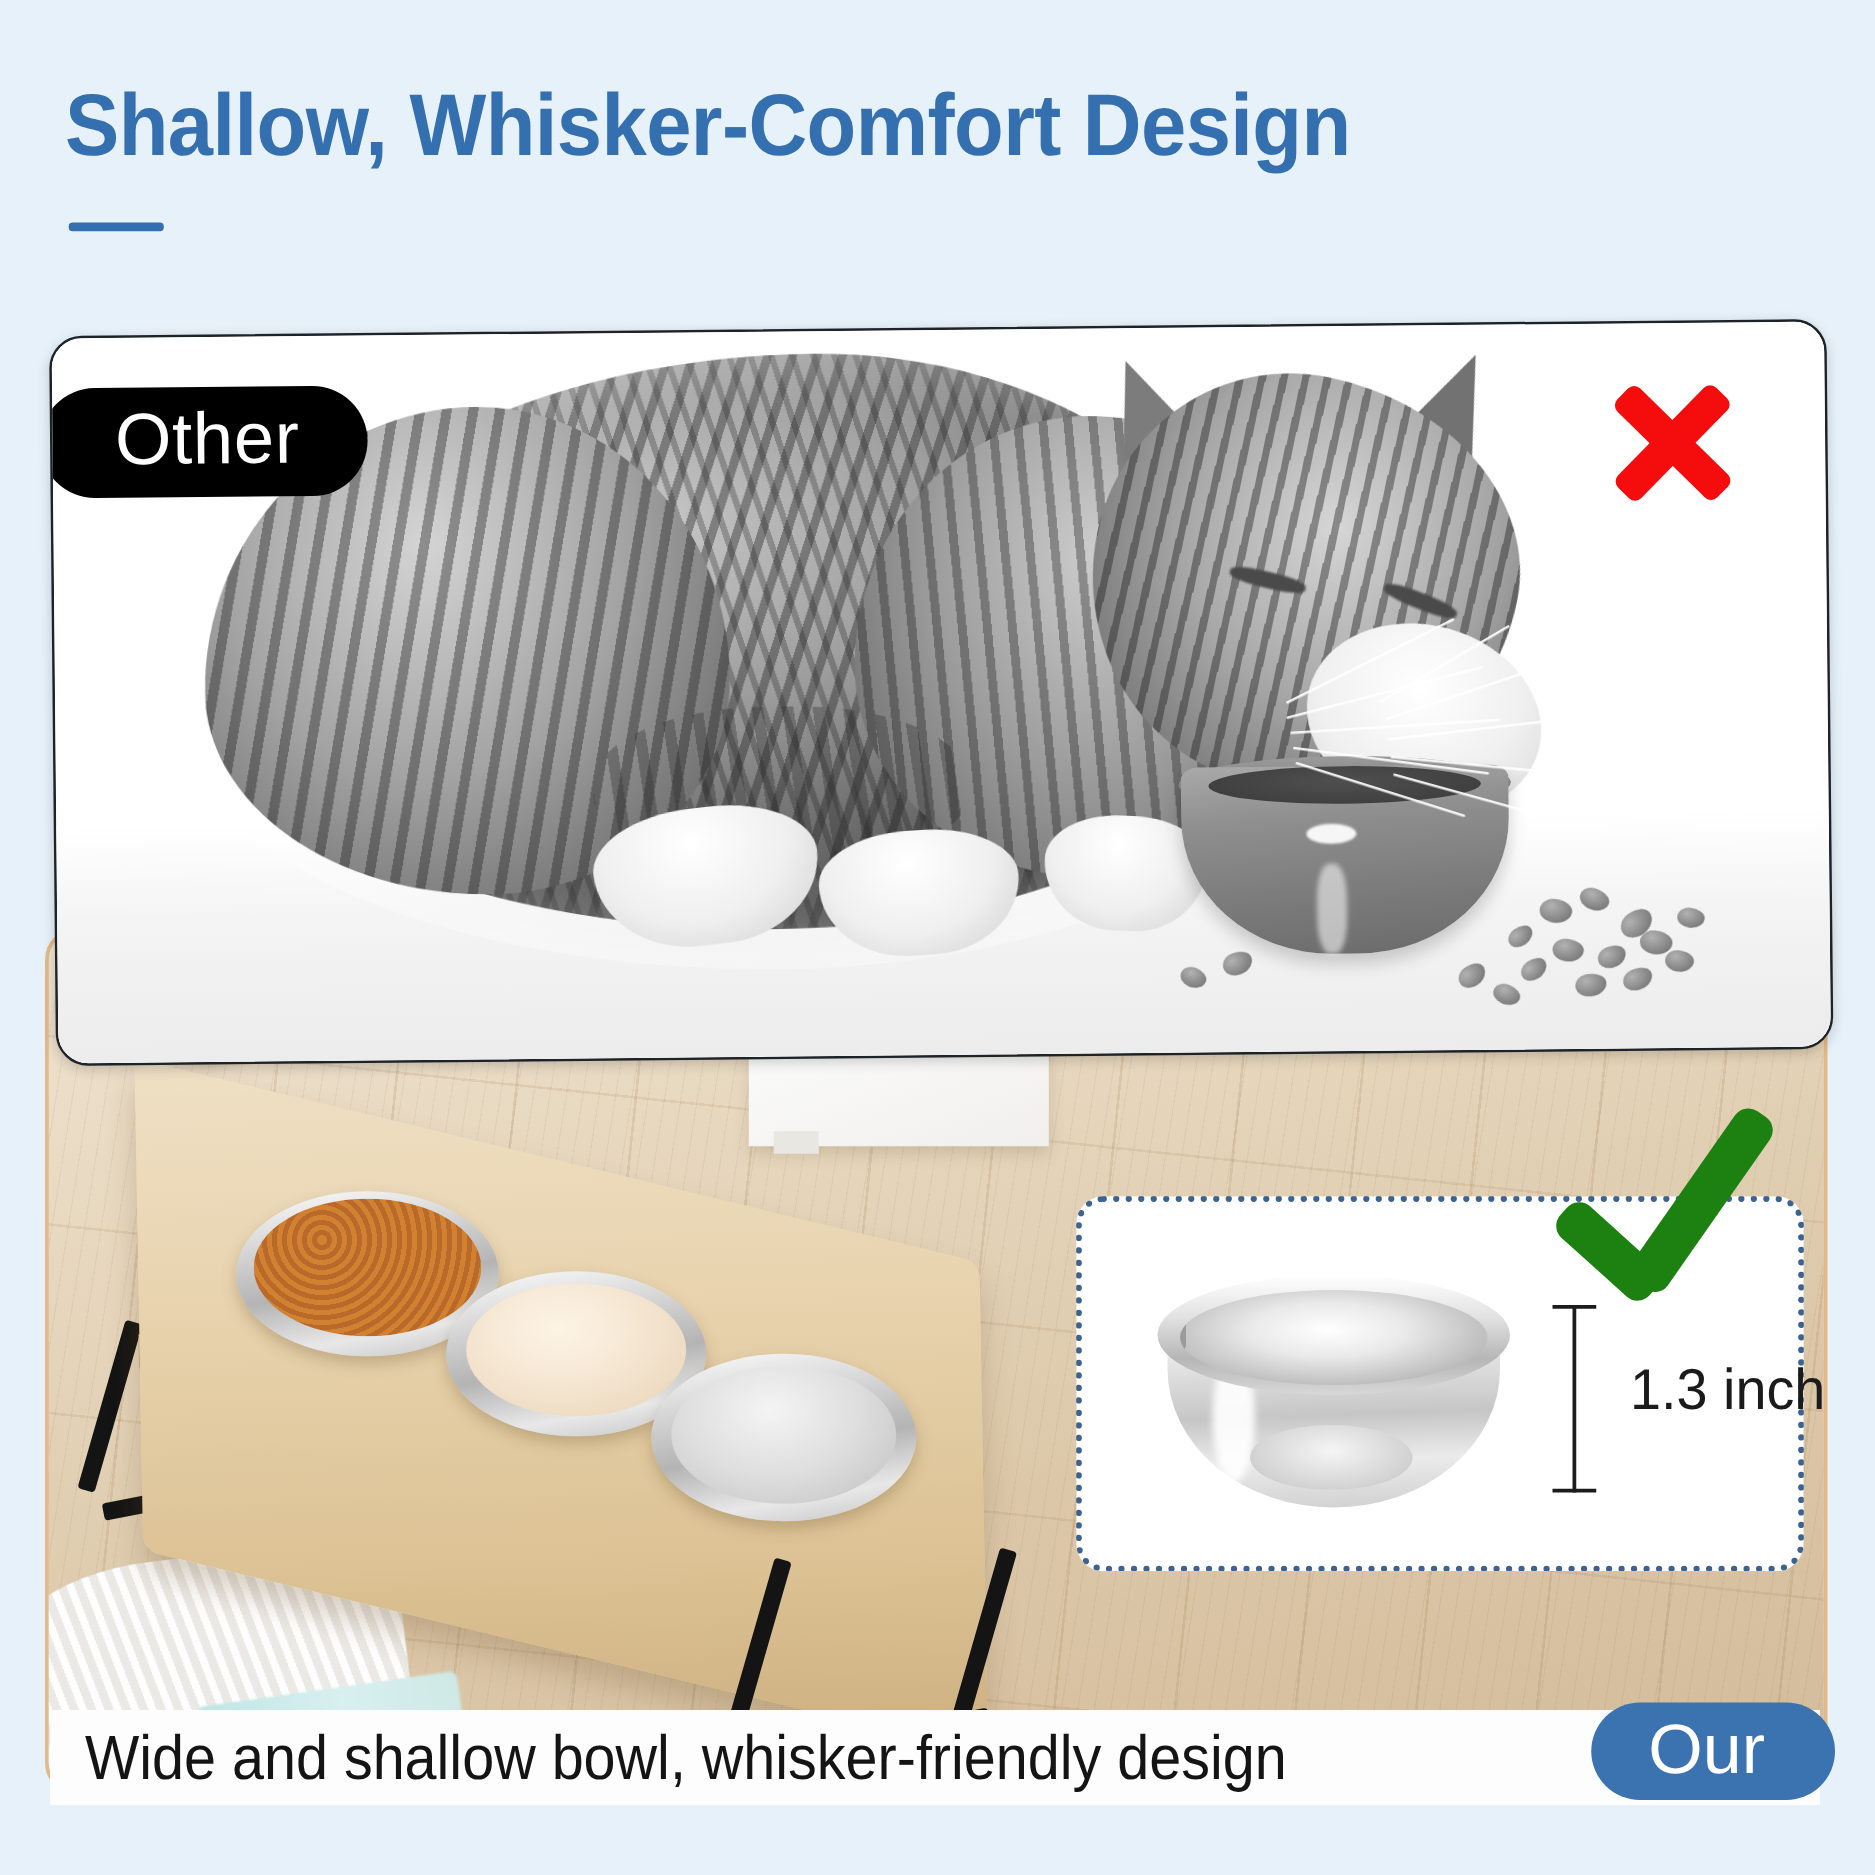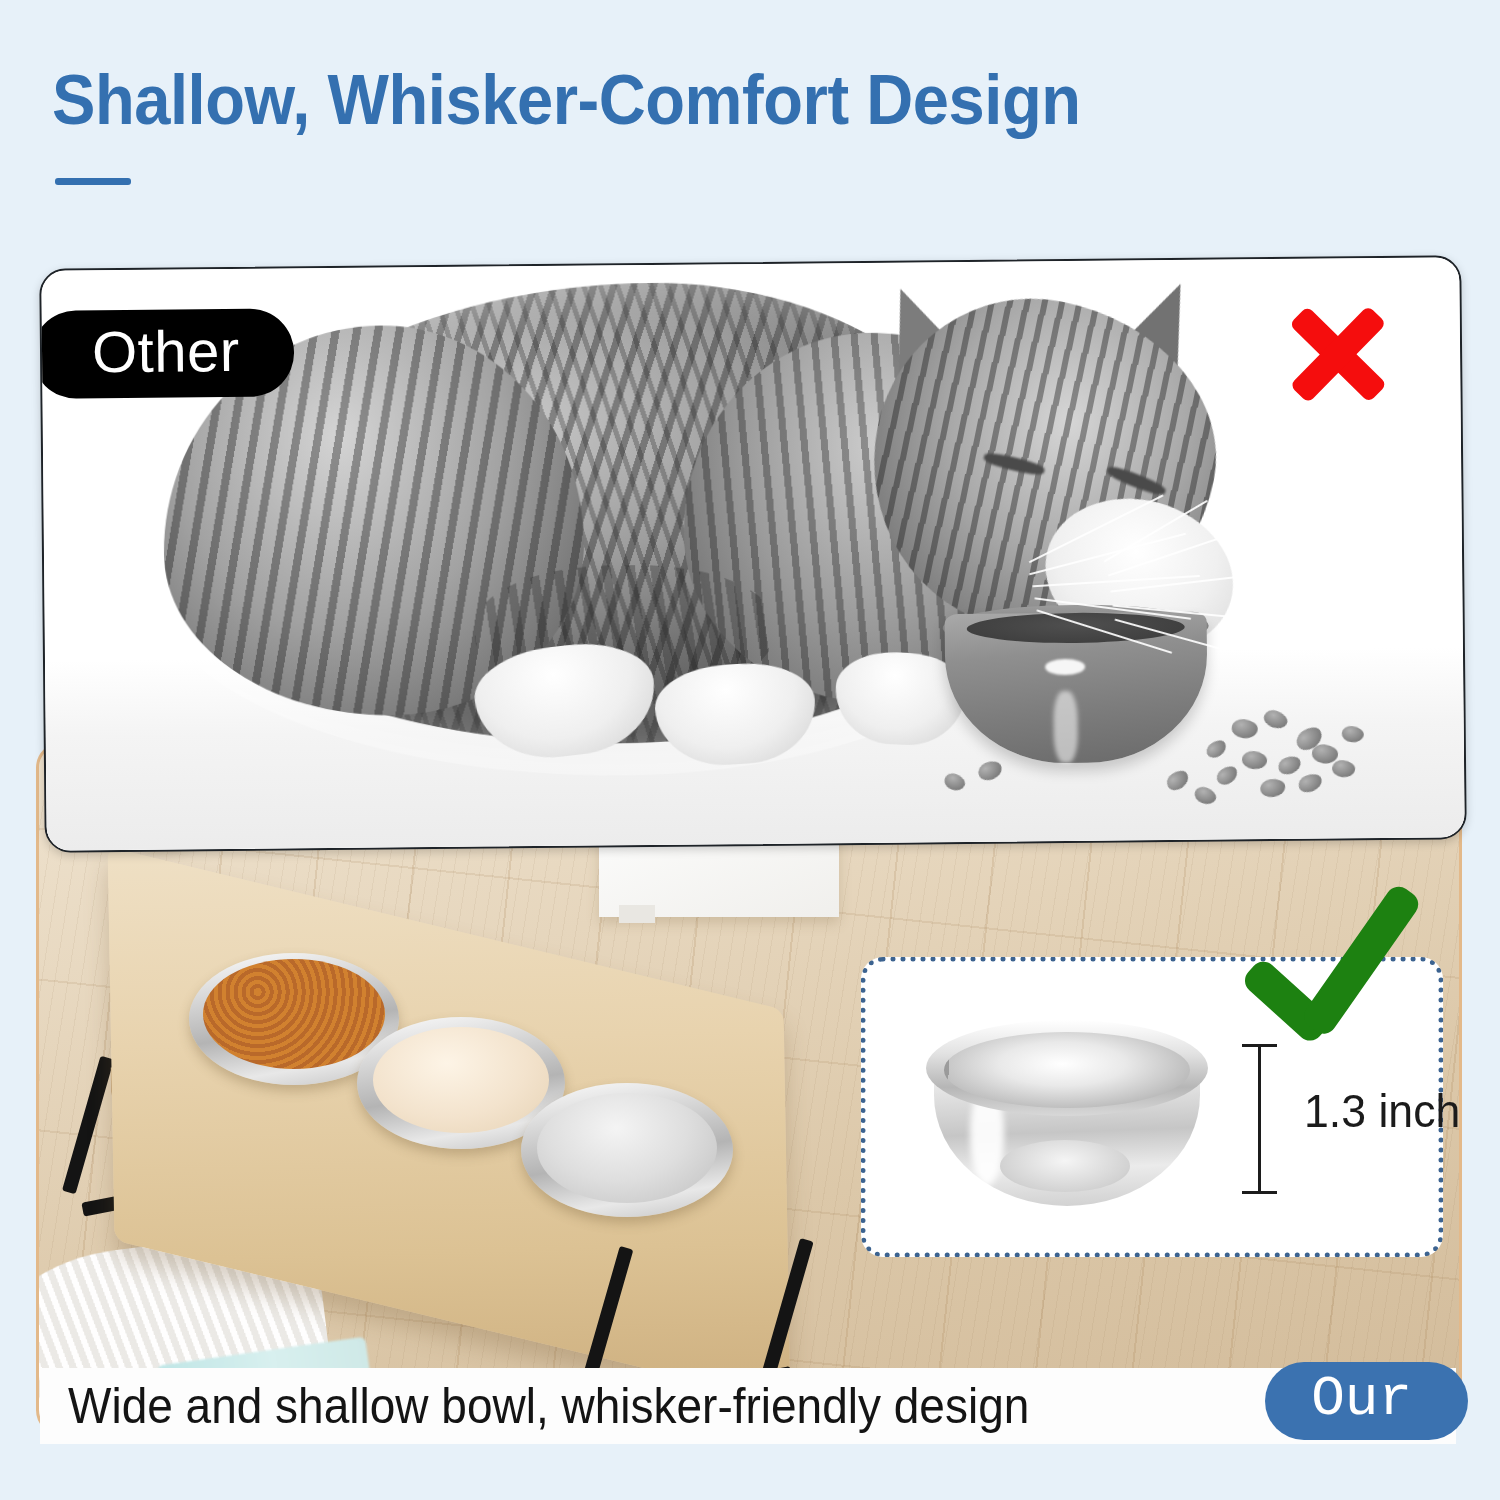--- a/index.html
+++ b/index.html
@@ -368,21 +368,20 @@
     margin-left:28px;
     font-size:50px;color:#141414;white-space:nowrap;
     transform:scaleX(.92);transform-origin:left center;
   }
   .badge-our{
     position:absolute;right:-12px;top:-6px;
     padding:9px 56px 13px 46px;
     background:#3b72b0;border-radius:60px;
     color:#fff;font-size:56px;line-height:1;
     z-index:8;
-    font-family:Liberation Mono, monospace;
   }
 </style>
 </head>
 <body>
 
 <div class="stage">
 
   <div class="page-title">Shallow, Whisker-Comfort Design</div>
   <div class="title-rule"></div>
 

